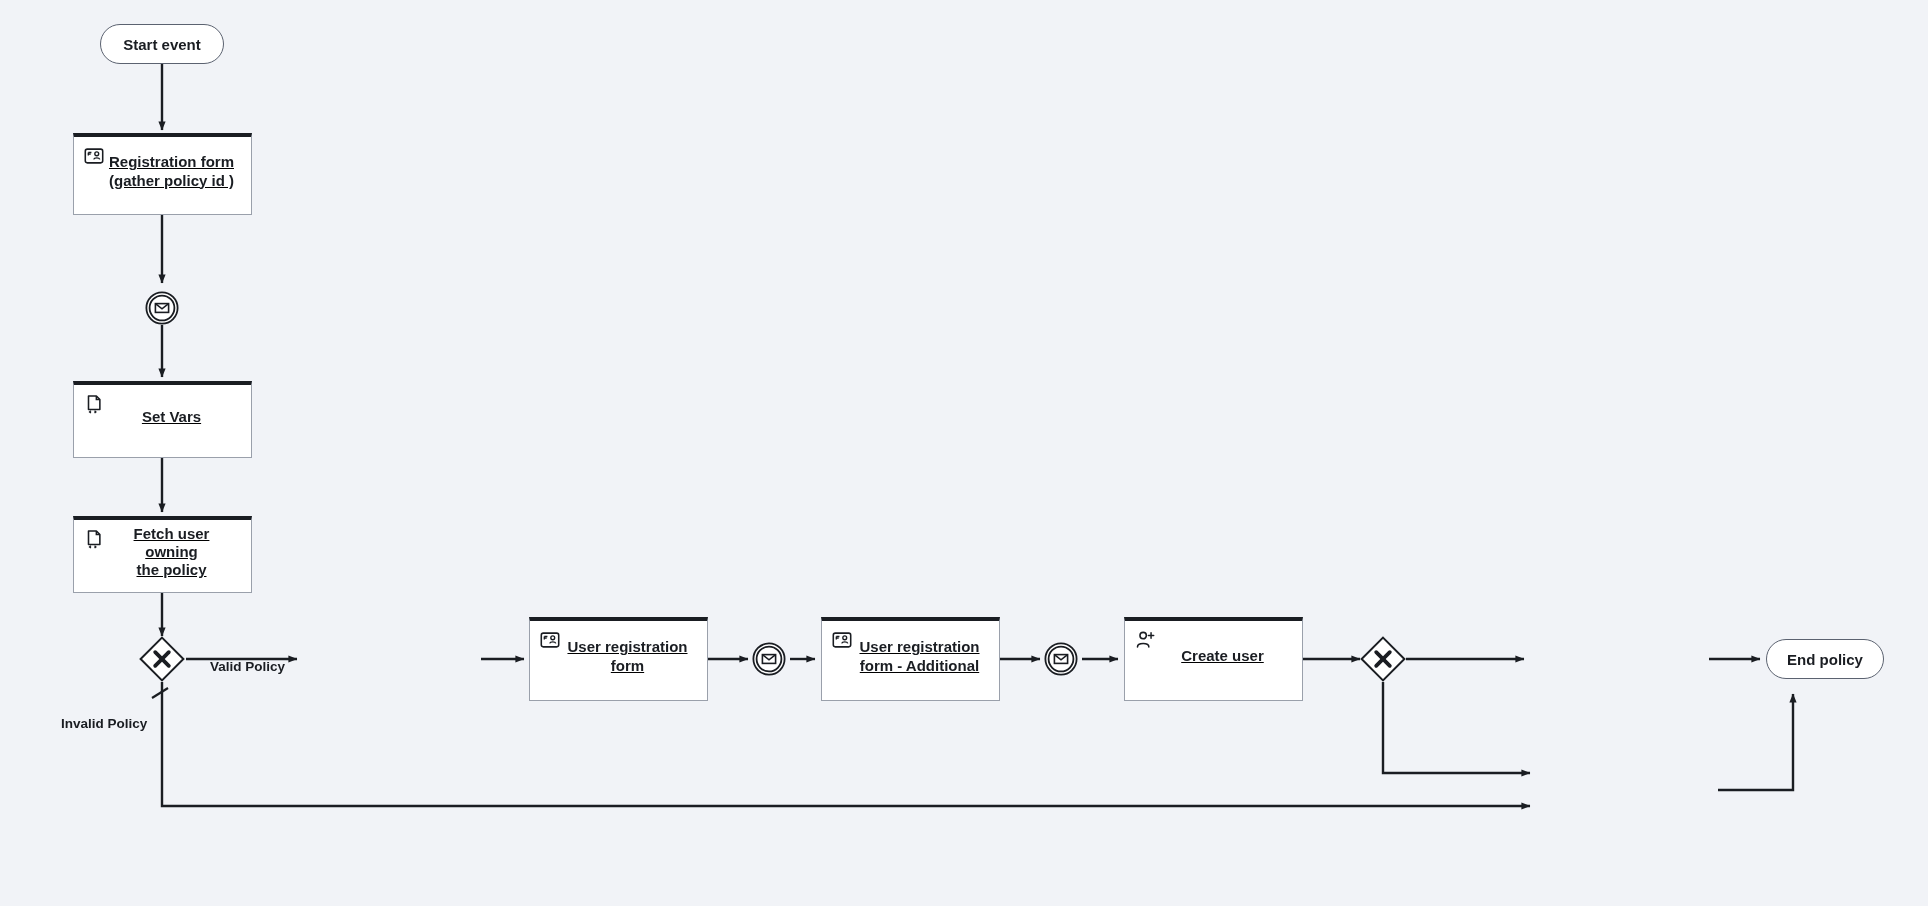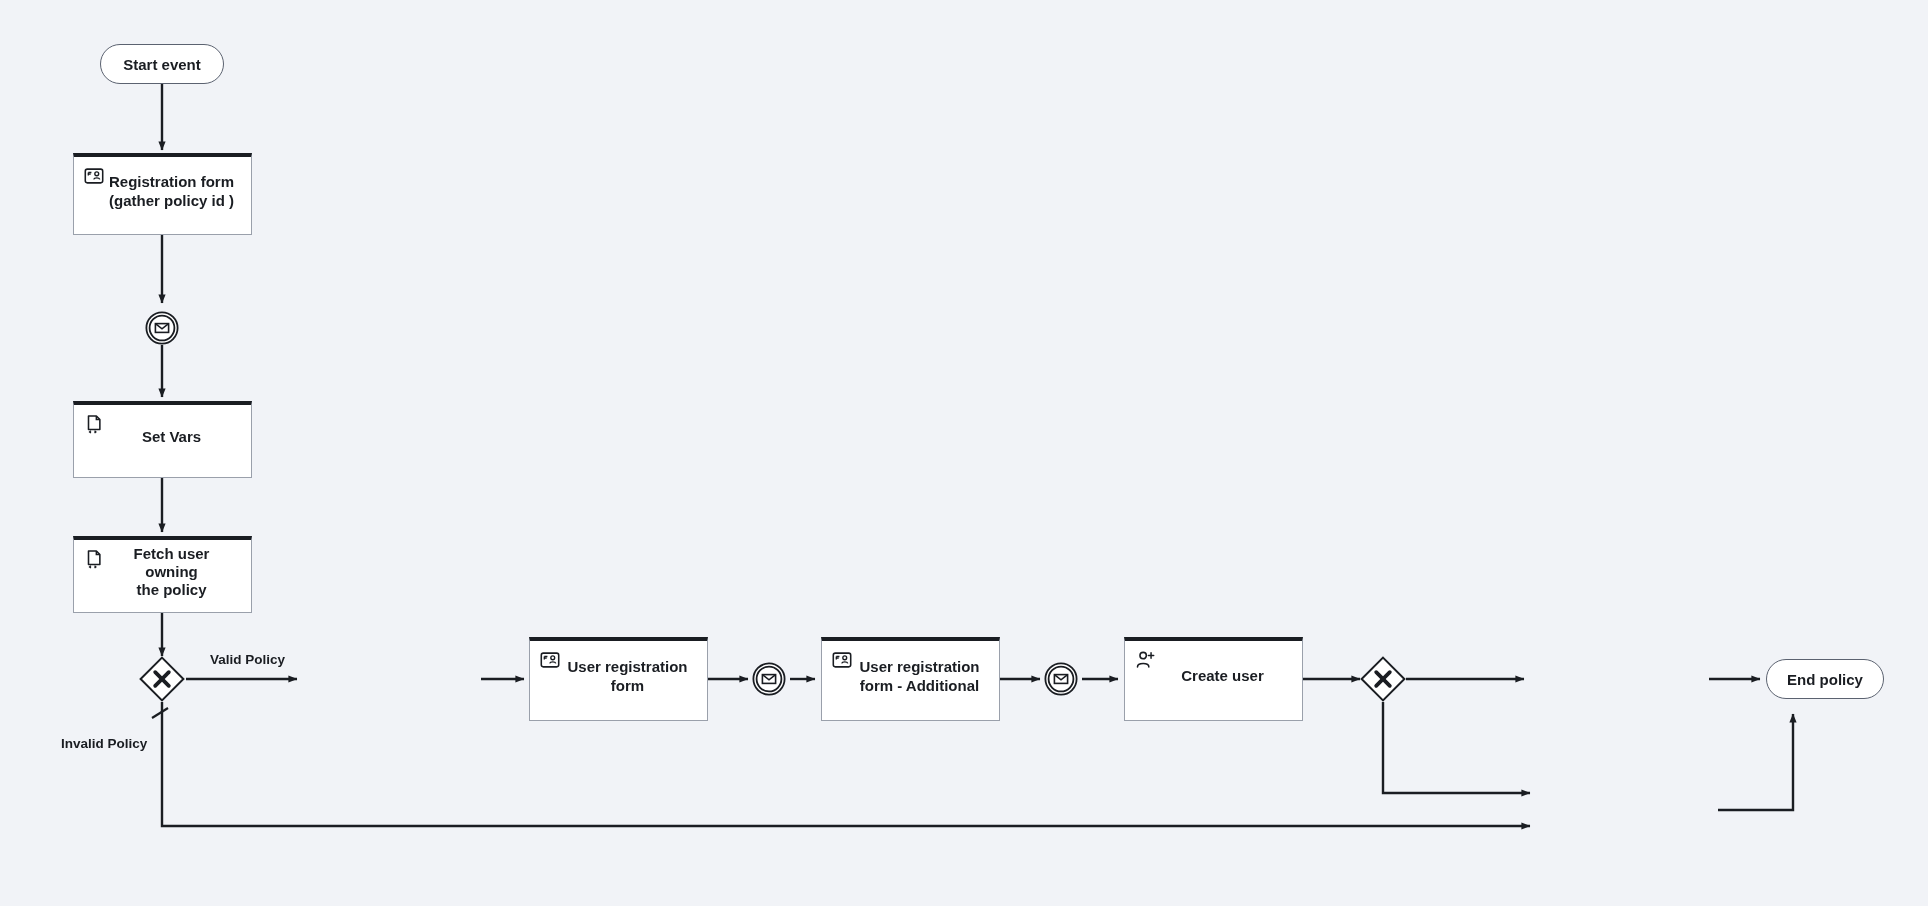--- a/index.html
+++ b/index.html
@@ -13,41 +13,41 @@
     height: 906px;
     overflow: hidden;
     font-family: "Liberation Sans", sans-serif;
     position: relative;
   }
   #canvas {
     position: absolute;
     inset: 0;
     width: 1928px;
     height: 716px;
-    margin-top: 20px;
   }
   svg#edges {
     position: absolute;
     left: 0; top: 0;
     width: 1928px;
     height: 906px;
     pointer-events: none;
   }
 
   
   .task {
     position: absolute;
     background: #ffffff;
     border: 1px solid #9aa0ab;
     border-top: 4px solid #1a1d22;
     box-sizing: border-box;
     display: flex;
     align-items: center;
     justify-content: center;
     padding: 4px 16px 12px 34px;
+    text-decoration: underline;
   }
   .task-label {
     font-size: 15px;
     font-weight: bold;
     color: #1a1d22;
     text-align: center;
     line-height: 1.22;
     white-space: pre-line;
   }
   .task-icon {
@@ -211,21 +211,21 @@
   <div class="gateway" style="left:139px; top:636px;">
     <svg viewBox="0 0 46 46" fill="none">
       <polygon points="23,1.6 44.4,23 23,44.4 1.6,23" fill="#ffffff" stroke="#1a1d22" stroke-width="2"></polygon>
       <g stroke="#1a1d22" stroke-width="3.8" stroke-linecap="round">
         <line x1="16.2" y1="16.2" x2="29.8" y2="29.8"></line>
         <line x1="29.8" y1="16.2" x2="16.2" y2="29.8"></line>
       </g>
     </svg>
   </div>
 
-  <div class="edge-label" style="left:210px; top:632px;">Valid Policy</div>
+  <div class="edge-label" style="left:210px; top:659px;">Valid Policy</div>
 
   <div class="edge-label" style="left:61px; top:716px;">Invalid Policy</div>
 
 
   <div class="task" style="left:529px; top:617px; width:179px; height:84px;">
     <span class="task-icon">
       <svg viewBox="0 0 24 24" fill="none" stroke="currentColor" stroke-width="1.7">
         <rect x="2.5" y="4.5" width="19" height="15" rx="2.2"></rect>
         <path d="M5.8 8.2 L9.2 8.2 M5.8 8.2 L5.8 11.4 M5.8 9.9 L8.4 9.9" stroke-width="1.5"></path>
         <circle cx="15" cy="9.6" r="2.1" stroke-width="1.5"></circle>

